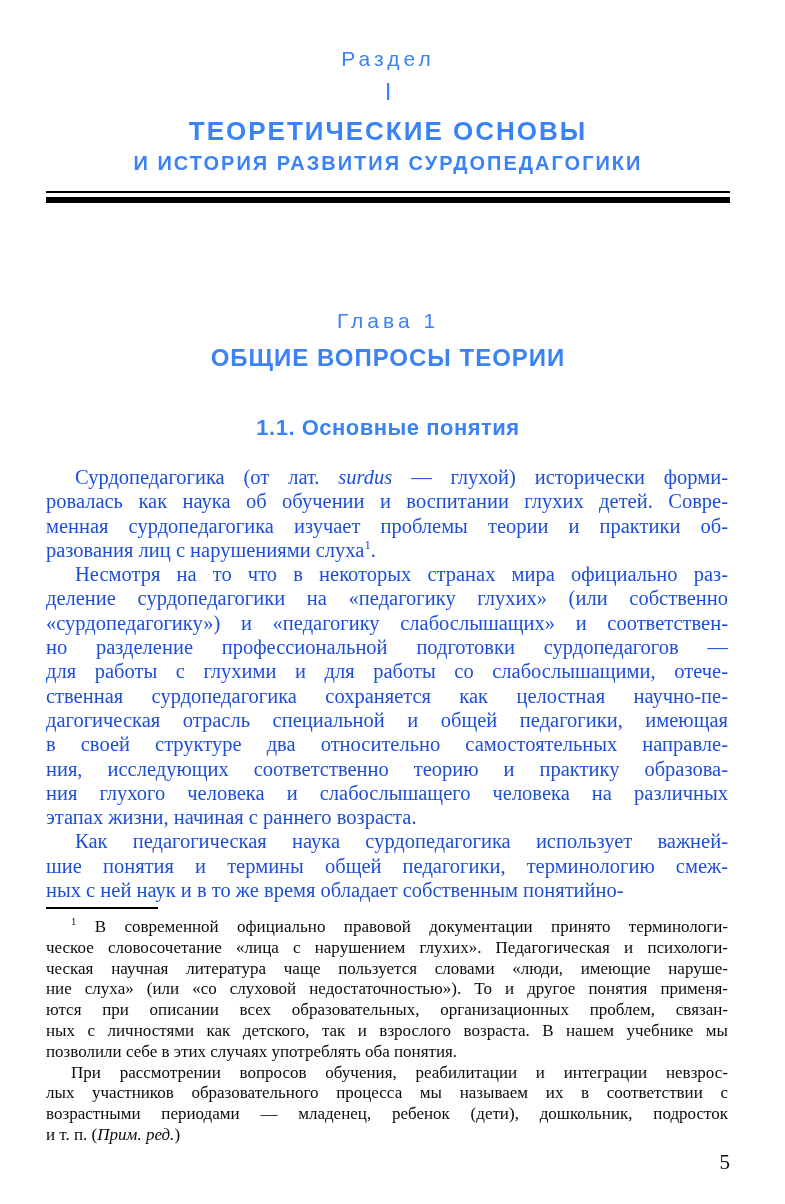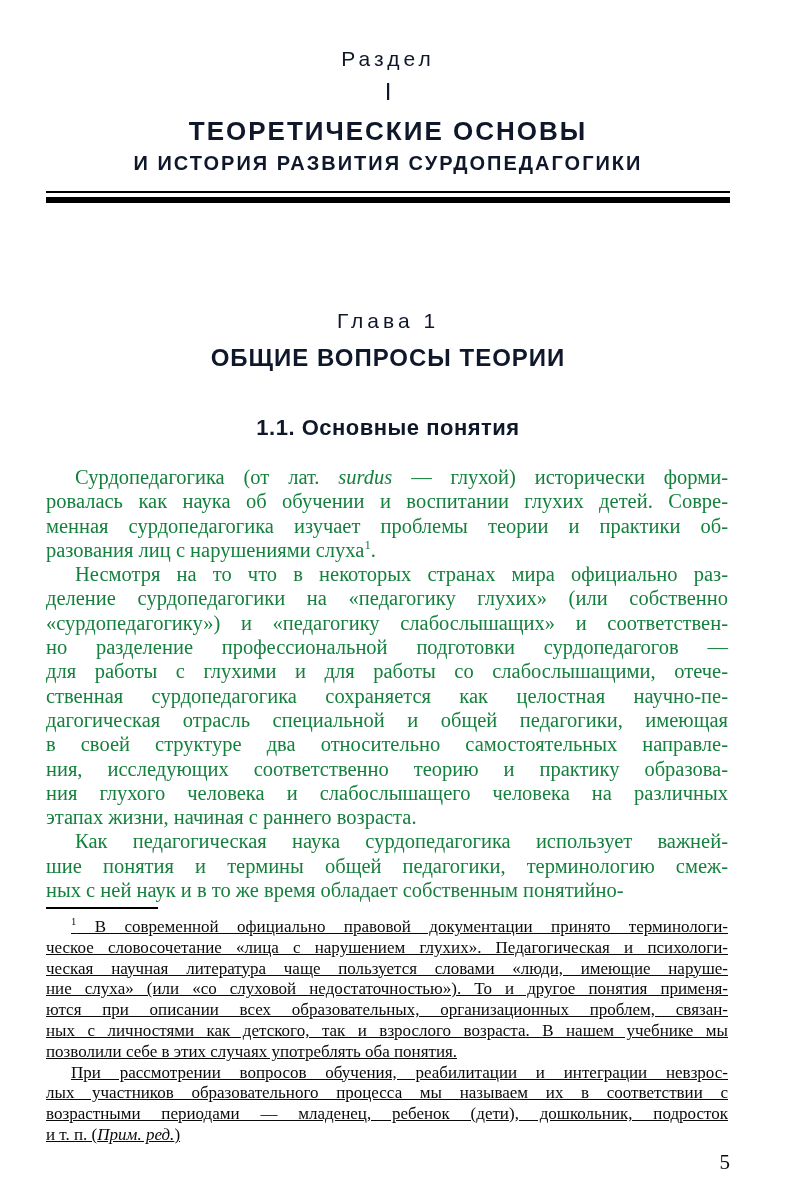--- a/index.html
+++ b/index.html
@@ -15,21 +15,21 @@
     color: #000000;
     overflow: hidden;
   }
   
   .h-sans {
     position: absolute;
     left: 46px;
     width: 684px;
     text-align: center;
     font-family: "Liberation Sans", sans-serif;
-    color: #0f172a;
+    color: #3b82f6;
     white-space: nowrap;
   }
   .section-label   { top: 47px;  font-size: 21px; letter-spacing: 4px; font-weight: 400; }
   .section-number  { top: 78px;  font-size: 24px; letter-spacing: 0;   font-weight: 400; }
   .section-title-1 { top: 116px; font-size: 26px; letter-spacing: 2px; font-weight: 700; }
   .section-title-2 { top: 152px; font-size: 20px; letter-spacing: 2px; font-weight: 700; }
   .chapter-label   { top: 309px; font-size: 21px; letter-spacing: 4px; font-weight: 400; }
   .chapter-title   { top: 344px; font-size: 24px; letter-spacing: 1px; font-weight: 700; }
   .subsection-title{ top: 415px; font-size: 22px; letter-spacing: 0.5px; font-weight: 700; }
   
@@ -52,21 +52,21 @@
   }
   
   .body-text {
     position: absolute;
     left: 46px;
     top: 465px;
     width: 682px;
     font-family: "Liberation Serif", "DejaVu Serif", serif;
     font-size: 20.5px;
     line-height: 24.3px;
-    color: #15803d;
+    color: #1d4ed8;
   }
   .tline { text-align: justify; text-align-last: justify; }
   .tline.last { text-align-last: left; }
   .body-text .tline.first { text-indent: 29px; }
   sup { font-size: 0.62em; vertical-align: super; line-height: 0; }
   
   .footnote-rule {
     position: absolute;
     left: 46px;
     top: 907px;
@@ -76,21 +76,20 @@
   }
   .footnote {
     position: absolute;
     left: 46px;
     top: 917px;
     width: 682px;
     font-family: "Liberation Serif", "DejaVu Serif", serif;
     font-size: 17px;
     line-height: 20.8px;
     color: #0a0a0a;
-    text-decoration: underline;
   }
   .footnote .tline.first { text-indent: 25px; }
   
   .page-number {
     position: absolute;
     left: 690px;
     top: 1150px;
     width: 40px;
     text-align: right;
     font-family: "Liberation Serif", "DejaVu Serif", serif;

